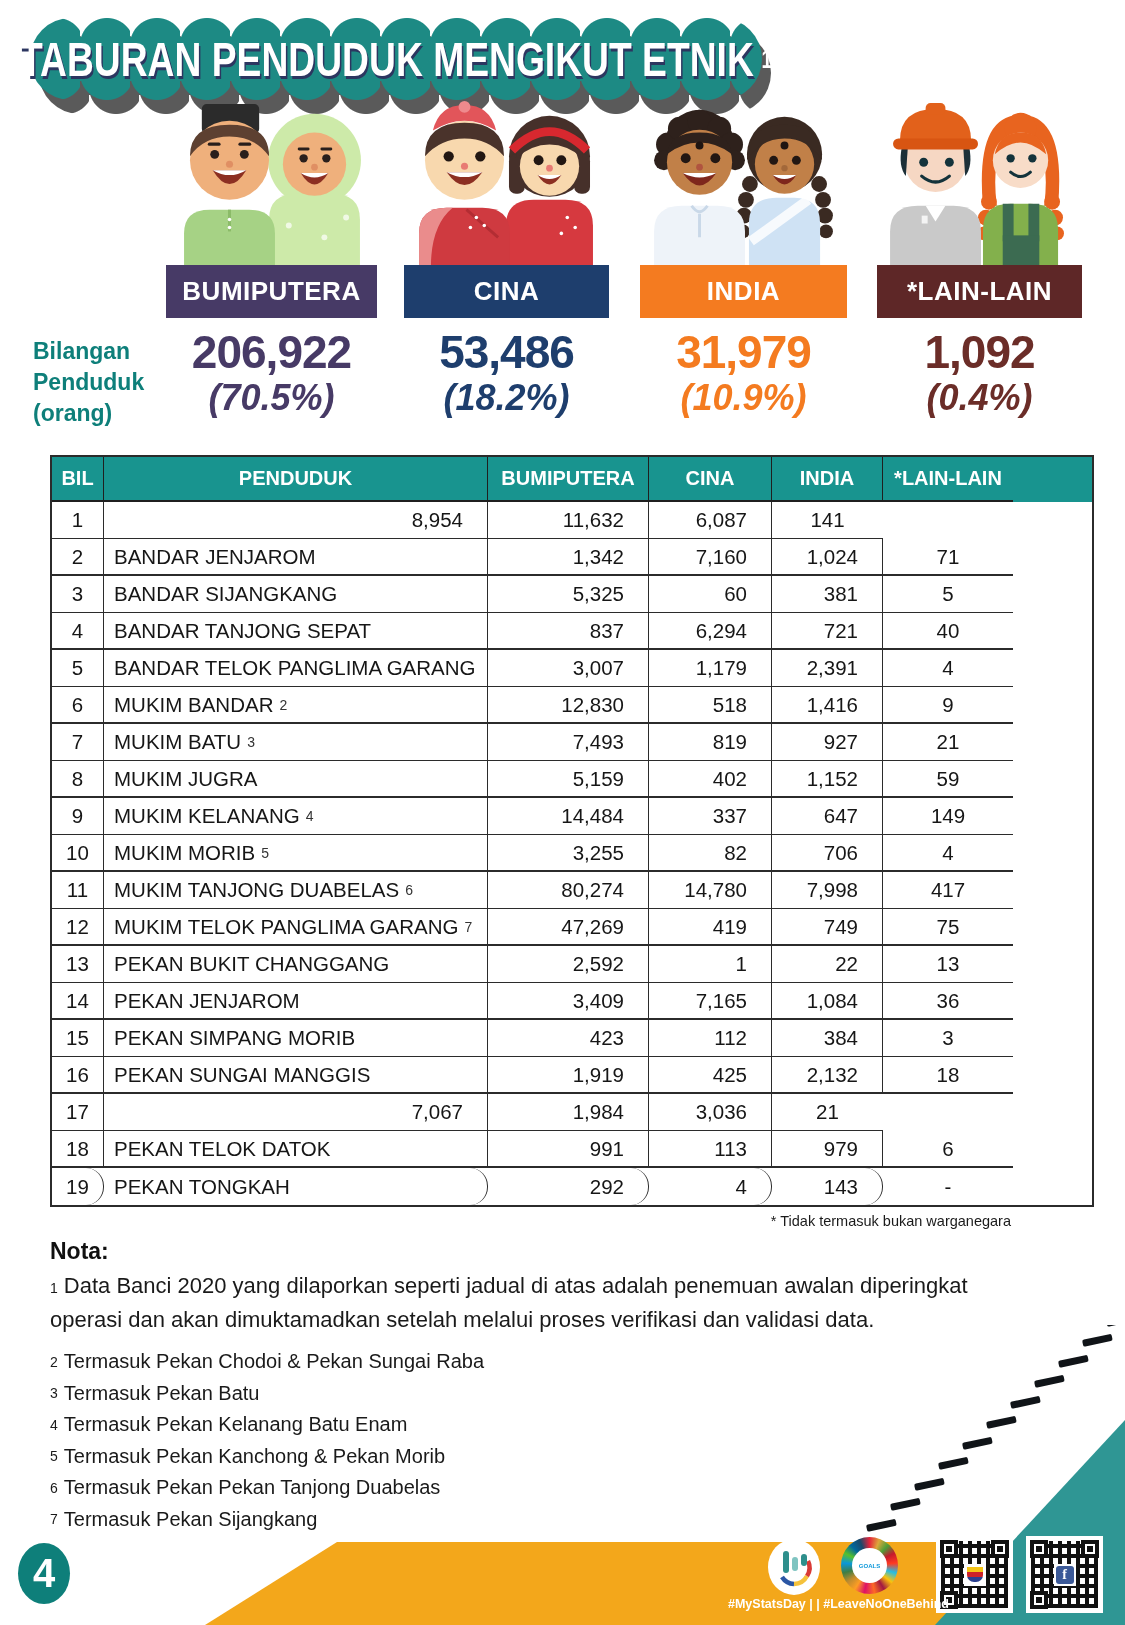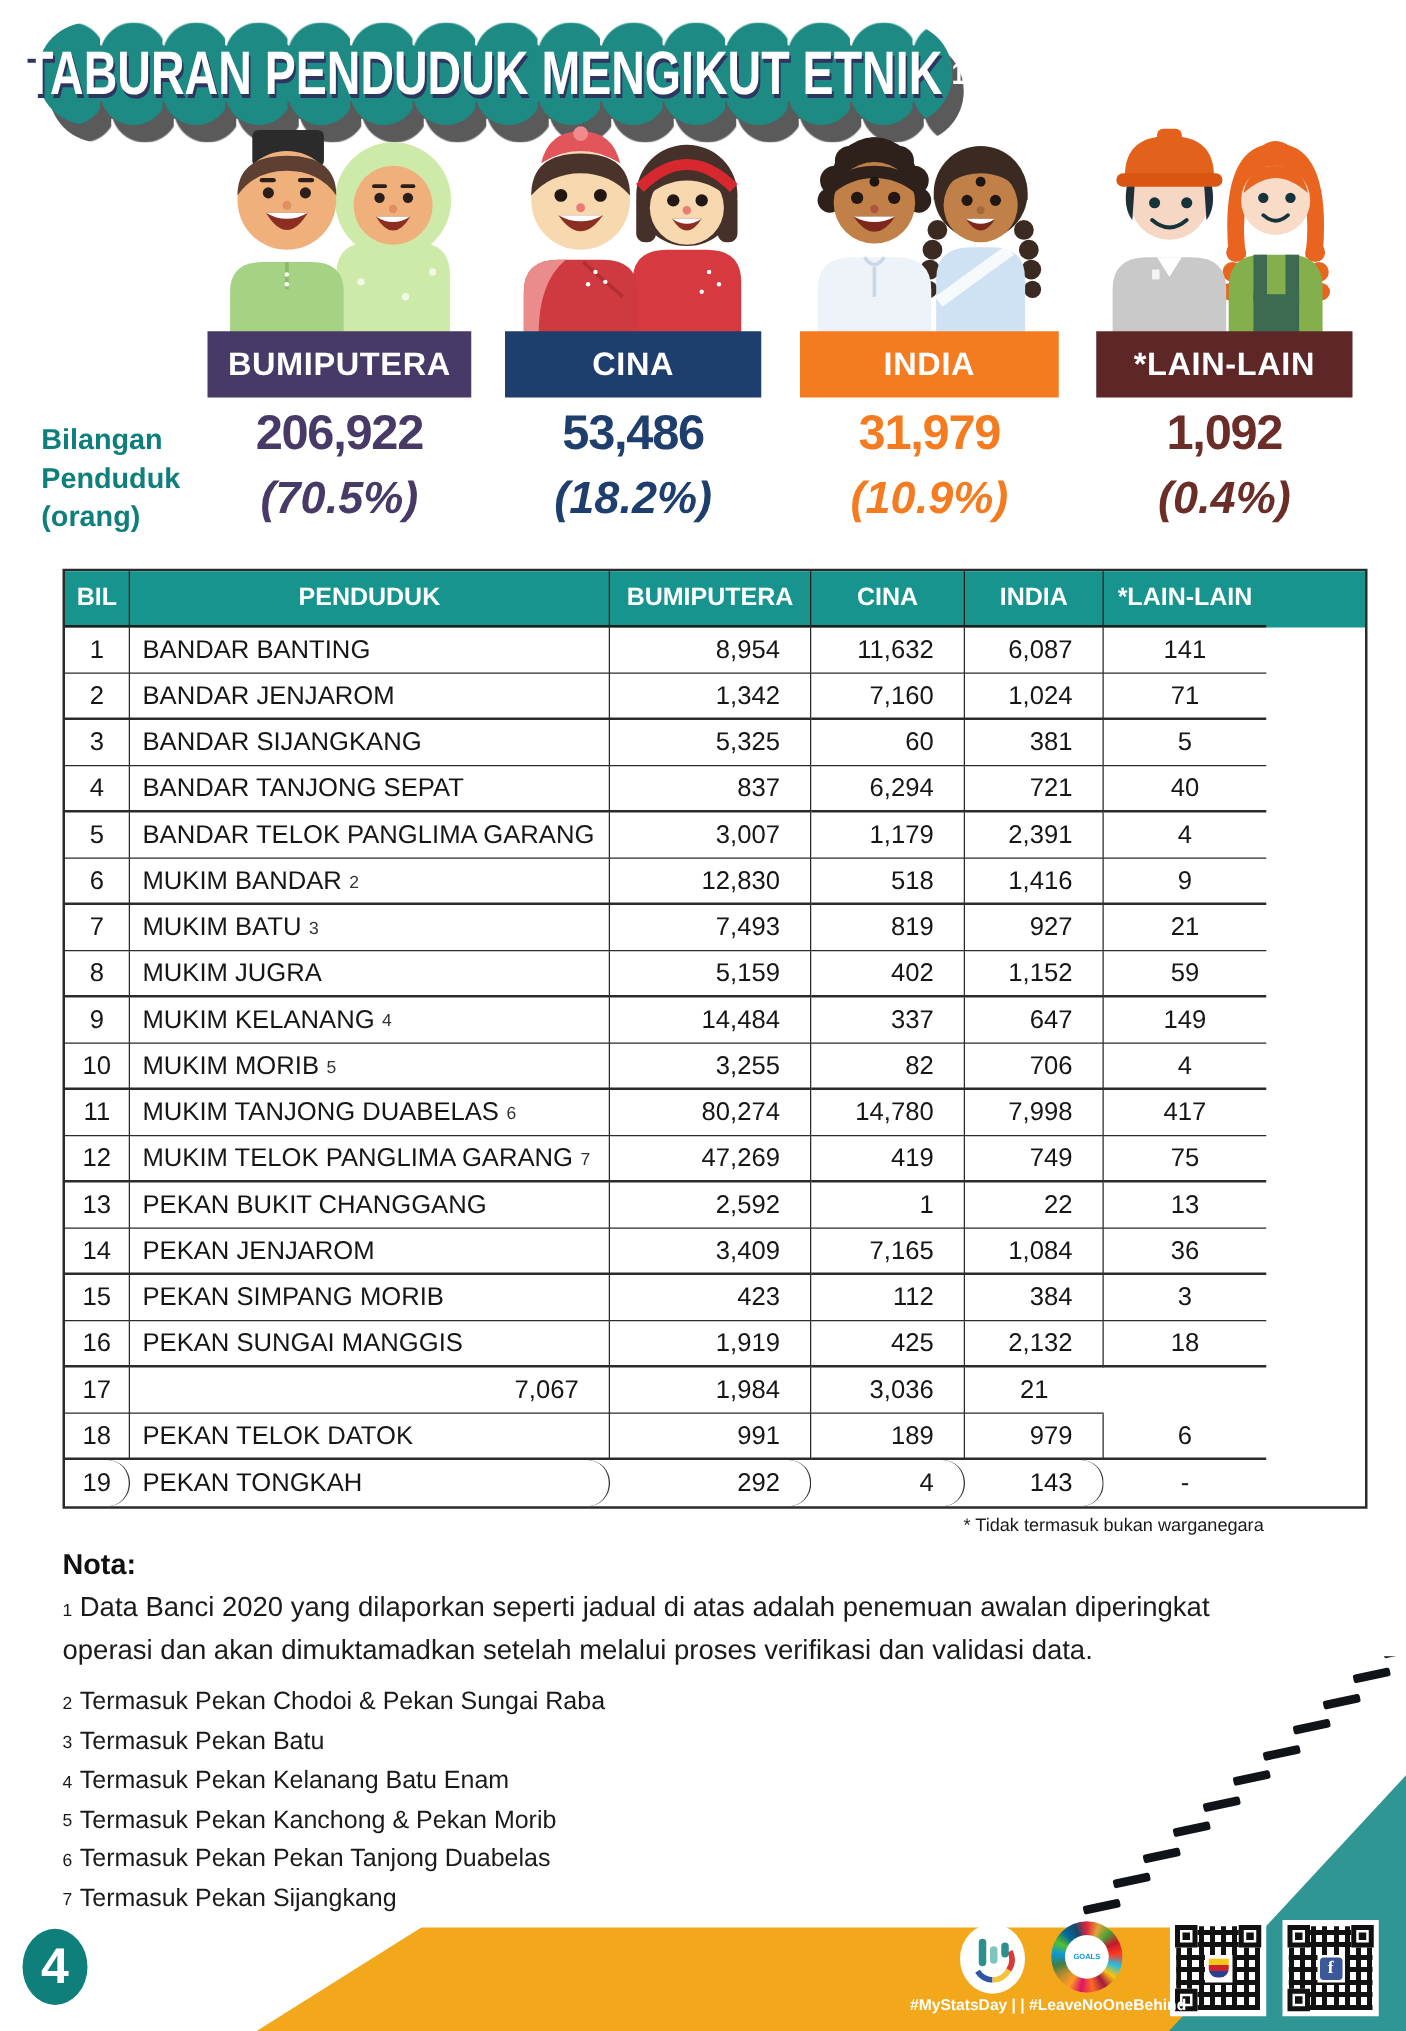--- a/index.html
+++ b/index.html
@@ -25,21 +25,21 @@
   .banner-text{position:absolute;inset:0;display:flex;align-items:center;justify-content:center;
     color:#fff;font-weight:bold;font-size:49px;white-space:nowrap;transform:scaleX(.76);
     text-shadow:2px 3px 0 #2c3660;}
   .banner-text sup{font-size:25px;margin-left:10px;vertical-align:super;text-shadow:none;}
 
   
   .ethnic-card{position:absolute;top:265px;height:170px;}
   .people-svg{position:absolute;left:50%;transform:translateX(-50%);top:-166px;width:230px;height:168px;}
   .group-bar{position:absolute;left:0;top:0;width:100%;height:53px;display:flex;align-items:center;justify-content:center;
     color:#fff;font-weight:bold;font-size:26px;letter-spacing:.5px;}
-  .count{position:absolute;left:0;top:60px;width:100%;text-align:center;font-size:39px;font-weight:bold;letter-spacing:-1px;}
+  .count{position:absolute;left:0;top:60px;width:100%;text-align:center;font-size:46px;font-weight:bold;letter-spacing:-1px;}
   .pct{position:absolute;left:0;top:112px;width:100%;text-align:center;font-size:36px;font-weight:bold;font-style:italic;}
 
   .bilangan{position:absolute;left:33px;top:336px;color:var(--teal_dark);font-weight:bold;font-size:23px;line-height:31px;}
 
   
   .ptable{position:absolute;left:50px;top:455px;width:1044px;border:2.5px solid var(--border);background:#fff;}
   .trow,.thead{display:grid;grid-template-columns:52px 384px 161px 123px 111px 130px;}
   .thead{height:45px;background:var(--teal);}
   .thead .cell{color:#fff;font-weight:bold;font-size:20px;display:flex;align-items:center;justify-content:center;
     border-right:1.5px solid #1f1f1f;border-bottom:2.5px solid #1f1f1f;}
@@ -274,23 +274,20 @@
         <div class="cell">BIL</div>
         <div class="cell">PENDUDUK</div>
         <div class="cell">BUMIPUTERA</div>
         <div class="cell">CINA</div>
         <div class="cell">INDIA</div>
         <div class="cell">*LAIN-LAIN</div>
       </div>
     <div>
         <div class="trow">
           <div class="cell c-bil">1</div>
-          <div class="cell c-kaw">
-            <span>BANDAR BANTING</span>
-          </div>
           <div class="cell c-num">8,954</div>
           <div class="cell c-num">11,632</div>
           <div class="cell c-num">6,087</div>
           <div class="cell c-cen">141</div>
         </div>
         <div class="trow">
           <div class="cell c-bil">2</div>
           <div class="cell c-kaw">
             <span>BANDAR JENJAROM</span>
           </div>
@@ -451,21 +448,21 @@
           <div class="cell c-num">1,984</div>
           <div class="cell c-num">3,036</div>
           <div class="cell c-cen">21</div>
         </div>
         <div class="trow">
           <div class="cell c-bil">18</div>
           <div class="cell c-kaw">
             <span>PEKAN TELOK DATOK</span>
           </div>
           <div class="cell c-num">991</div>
-          <div class="cell c-num">189</div>
+          <div class="cell c-num">113</div>
           <div class="cell c-num">979</div>
           <div class="cell c-cen">6</div>
         </div>
         <div class="trow">
           <div class="cell c-bil">19</div>
           <div class="cell c-kaw">
             <span>PEKAN TONGKAH</span>
           </div>
           <div class="cell c-num">292</div>
           <div class="cell c-num">4</div>

